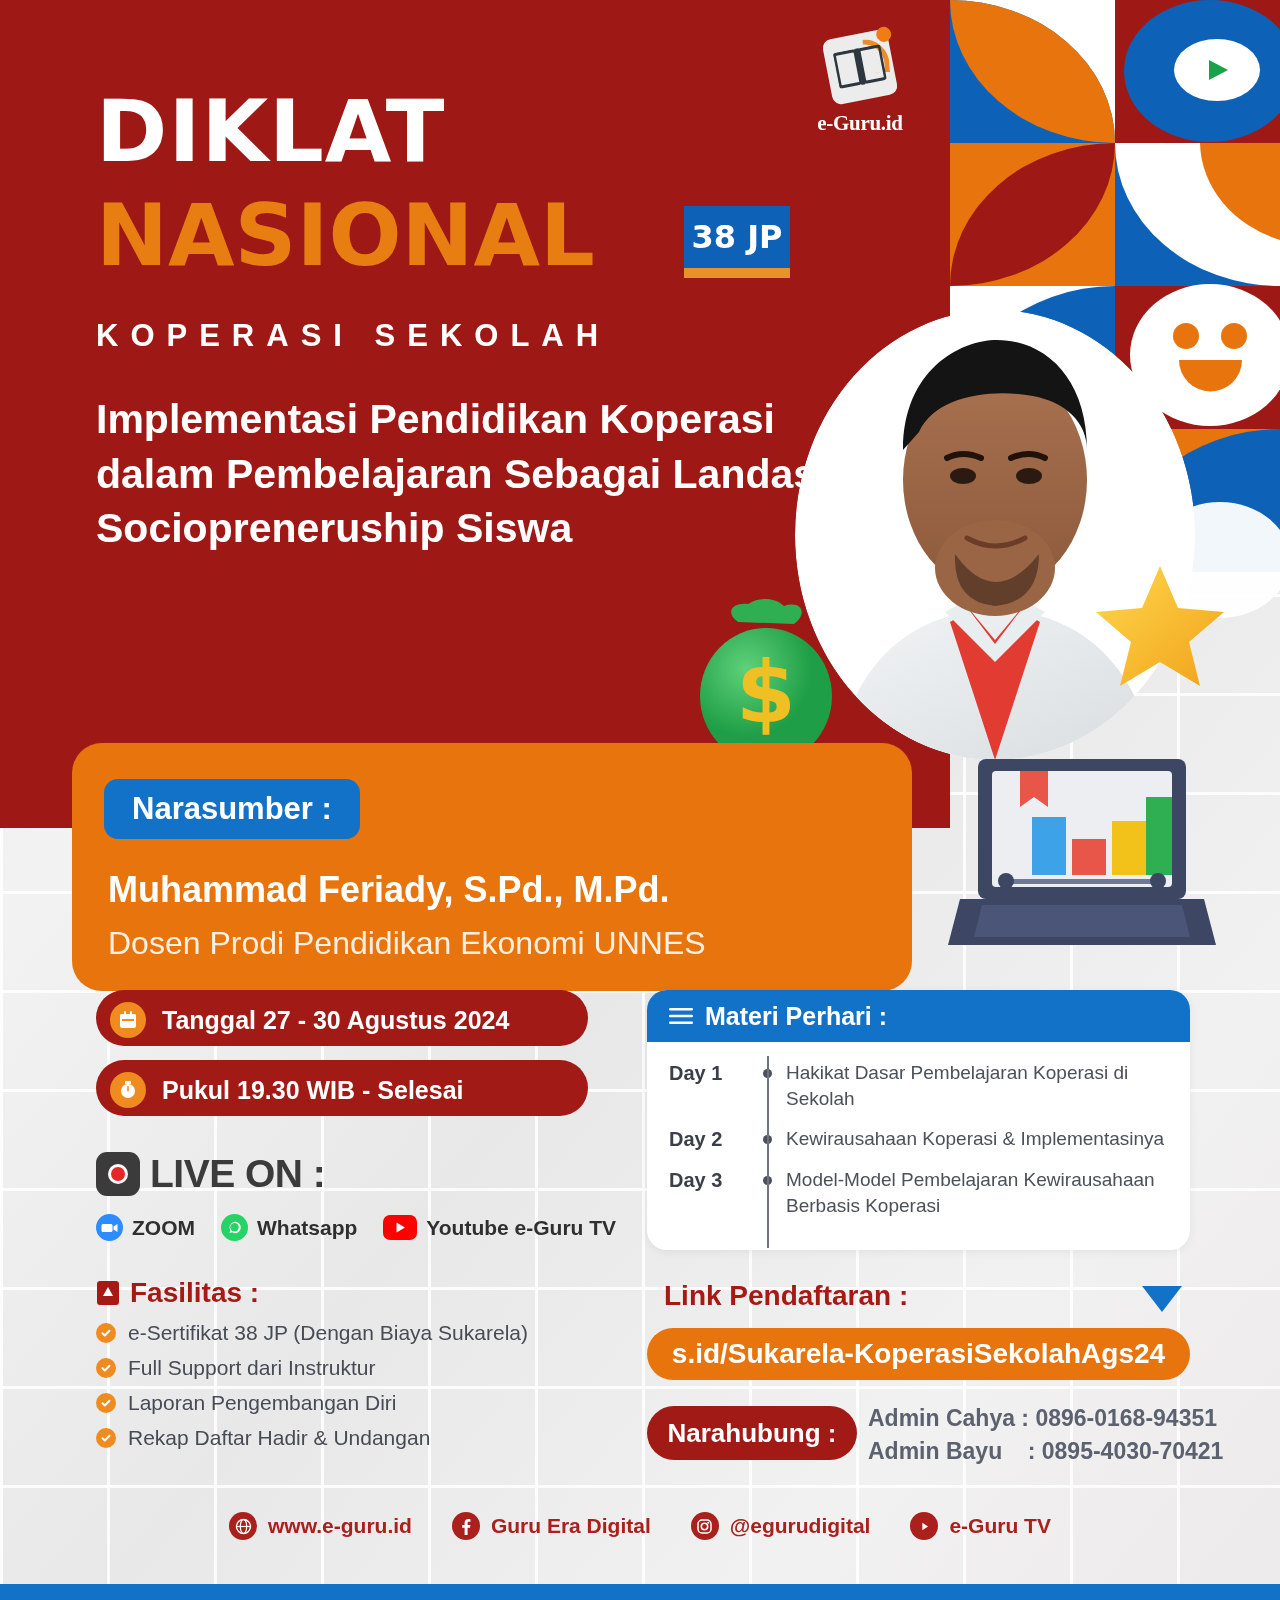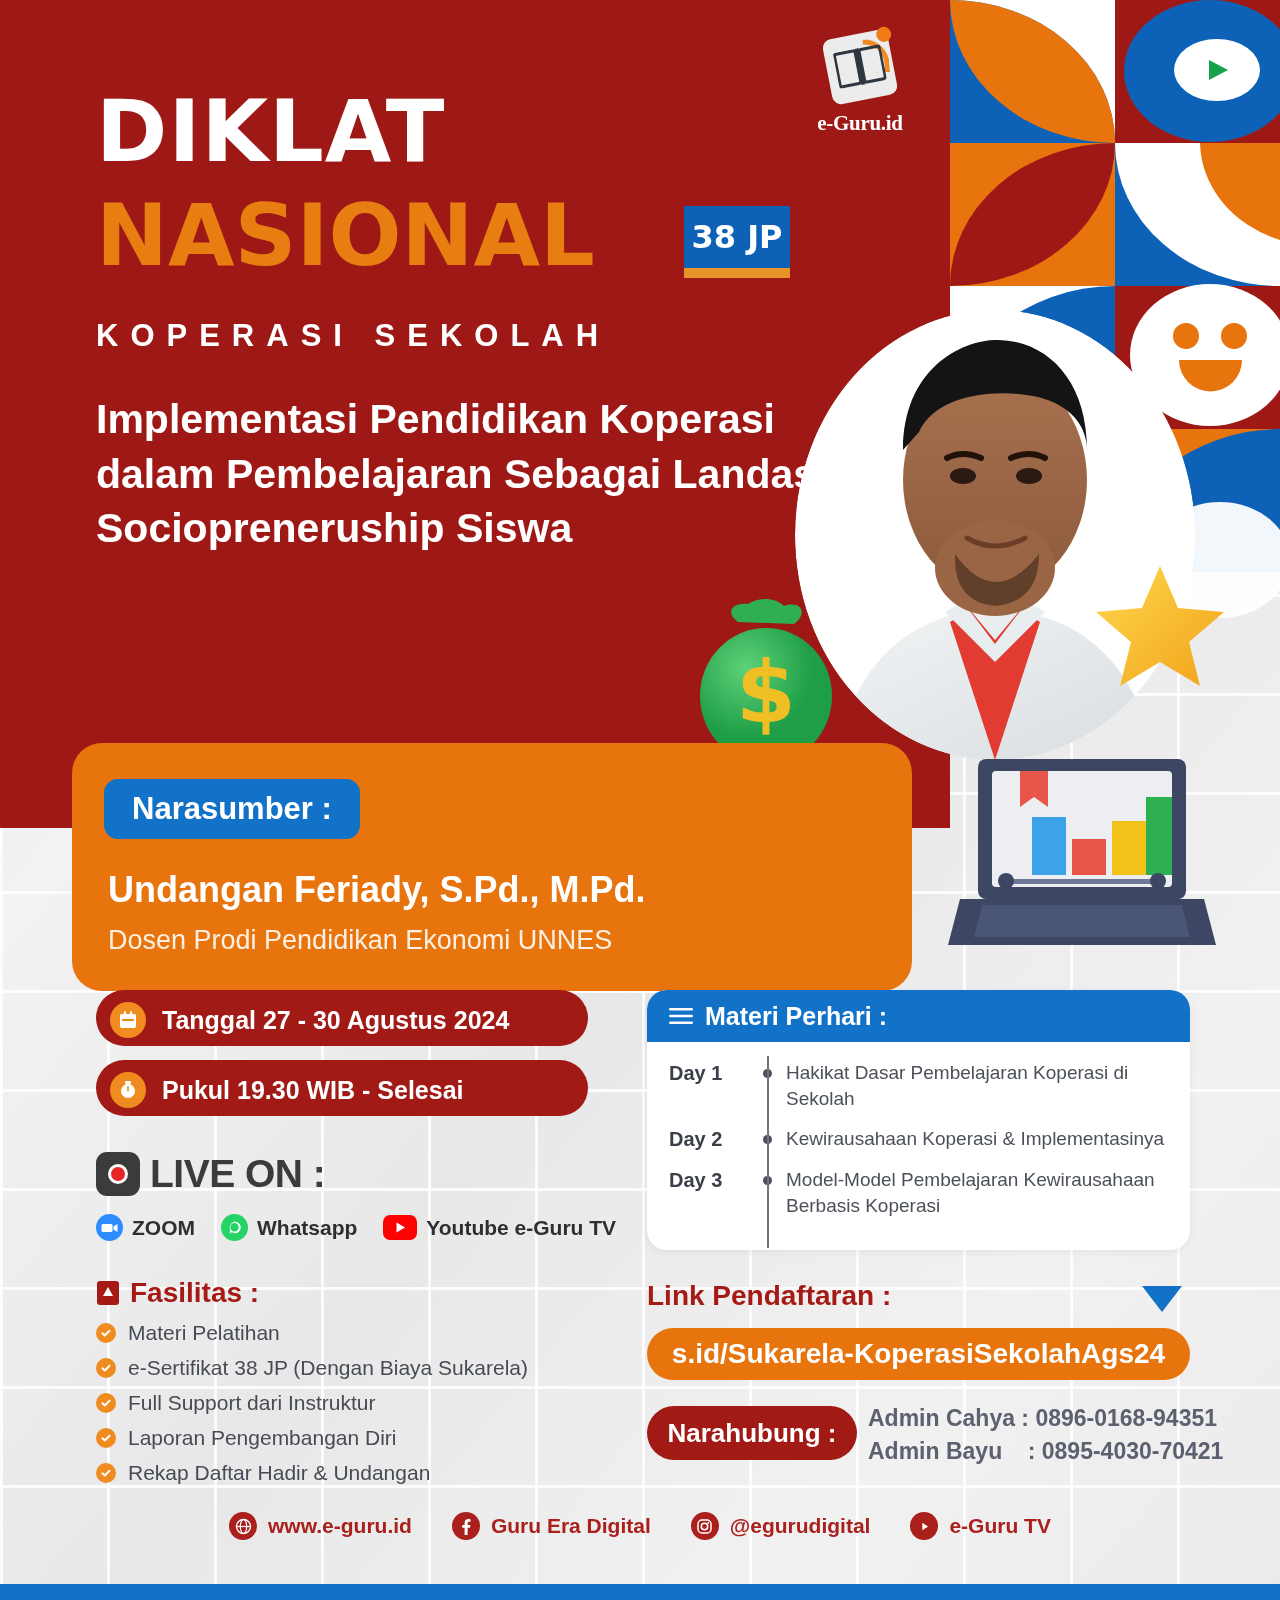--- a/index.html
+++ b/index.html
@@ -83,21 +83,21 @@
     position:absolute; left:32px; top:36px; padding:12px 28px;
     background:#1272c8; border-radius:14px; color:#fff;
     font-size:31px; font-weight:bold;
   }
   .presenter-name {
     position:absolute; left:36px; top:126px; color:#fff;
     font-size:36px; font-weight:bold;
   }
   .presenter-role {
     position:absolute; left:36px; top:182px; color:#fdf0e2;
-    font-size:27px;
+    font-size:32px;
   }
 
   
   .portrait-circle {
     position:absolute; left:795px; top:310px; width:400px; height:450px;
     border-radius:50% 50% 50% 50%; overflow:hidden;
   }
 
   
   .pill {
@@ -144,21 +144,21 @@
     color:#fff; font-size:25px; font-weight:bold; gap:12px;
   }
   .materi-body { position:relative; padding:18px 18px 0 22px; }
   .materi-line { position:absolute; left:120px; top:14px; width:2px; height:192px; background:#6f7480; }
   .day-row { display:flex; align-items:flex-start; margin-bottom:14px; }
   .day-label { width:82px; flex:none; font-size:20px; font-weight:bold; color:#3b3f49; padding-top:2px; }
   .day-dot { width:9px; height:9px; border-radius:50%; background:#4c515c; flex:none; margin:9px 14px 0 12px; }
   .day-text { font-size:19px; color:#4b5059; line-height:1.38; }
 
   
-  .link-title { position:absolute; left:647px; top:1280px; color:#a61a16; font-size:28px; font-weight:bold; }
+  .link-title { position:absolute; left:664px; top:1280px; color:#a61a16; font-size:28px; font-weight:bold; }
   .tele-icon { position:absolute; left:1140px; top:1282px; }
   .link-pill {
     position:absolute; left:647px; top:1328px; width:543px; height:52px;
     background:#e8740d; border-radius:28px; display:flex; align-items:center;
     justify-content:center; color:#fff; font-size:28px; font-weight:bold;
   }
   .naraPill {
     position:absolute; left:647px; top:1406px; width:210px; height:54px;
     background:#a11a16; border-radius:28px; display:flex; align-items:center;
     justify-content:center; color:#fff; font-size:26px; font-weight:bold;
@@ -313,21 +313,21 @@
     <rect x="206" y="42" width="26" height="78" fill="#2fae52"></rect>
     <rect x="66" y="124" width="152" height="5" rx="2" fill="#6f7896"></rect>
     <circle cx="66" cy="126" r="8" fill="#3d4663"></circle>
     <circle cx="218" cy="126" r="8" fill="#3d4663"></circle>
     <path d="M20 144 H264 L276 190 H8 Z" fill="#3d4663"></path>
     <path d="M42 150 H242 L250 182 H34 Z" fill="#4b5577"></path>
   </svg>
 
   <div class="presenter">
     <div class="narasumber-pill">Narasumber :</div>
-    <div class="presenter-name">Undangan Feriady, S.Pd., M.Pd.</div>
+    <div class="presenter-name">Muhammad Feriady, S.Pd., M.Pd.</div>
     <div class="presenter-role">Dosen Prodi Pendidikan Ekonomi UNNES</div>
   </div>
 
   <div class="pill" id="pill-date">
     <span class="circ">
       <svg width="20" height="20" viewBox="0 0 20 20">
           <rect x="2" y="4" width="16" height="14" rx="2" fill="#fff"></rect>
           <rect x="2" y="4" width="16" height="4" rx="2" fill="#fff"></rect>
           <rect x="4" y="9" width="12" height="2" fill="#ef8b1f"></rect>
           <rect x="6" y="1" width="2" height="4" rx="1" fill="#fff"></rect>
@@ -382,28 +382,20 @@
   </div>
 
   <div class="fas-title">
     <svg width="24" height="26" viewBox="0 0 24 26">
         <rect x="1" y="1" width="22" height="24" rx="3" fill="#a61a16"></rect>
         <path d="M12 7l5 9H7z" fill="#fff"></path>
       </svg>
     <span>Fasilitas :</span>
   </div>
   <div class="fas-list">
-    <div class="fas-item">
-      <span class="fas-check">
-          <svg width="12" height="12" viewBox="0 0 12 12">
-            <path d="M2.5 6.2l2.3 2.3 4.7-4.8" stroke="#fff" stroke-width="2" fill="none" stroke-linecap="round" stroke-linejoin="round"></path>
-          </svg>
-        </span>
-      <span>Materi Pelatihan</span>
-    </div>
     <div class="fas-item">
       <span class="fas-check">
           <svg width="12" height="12" viewBox="0 0 12 12">
             <path d="M2.5 6.2l2.3 2.3 4.7-4.8" stroke="#fff" stroke-width="2" fill="none" stroke-linecap="round" stroke-linejoin="round"></path>
           </svg>
         </span>
       <span>e-Sertifikat 38 JP (Dengan Biaya Sukarela)</span>
     </div>
     <div class="fas-item">
       <span class="fas-check">

